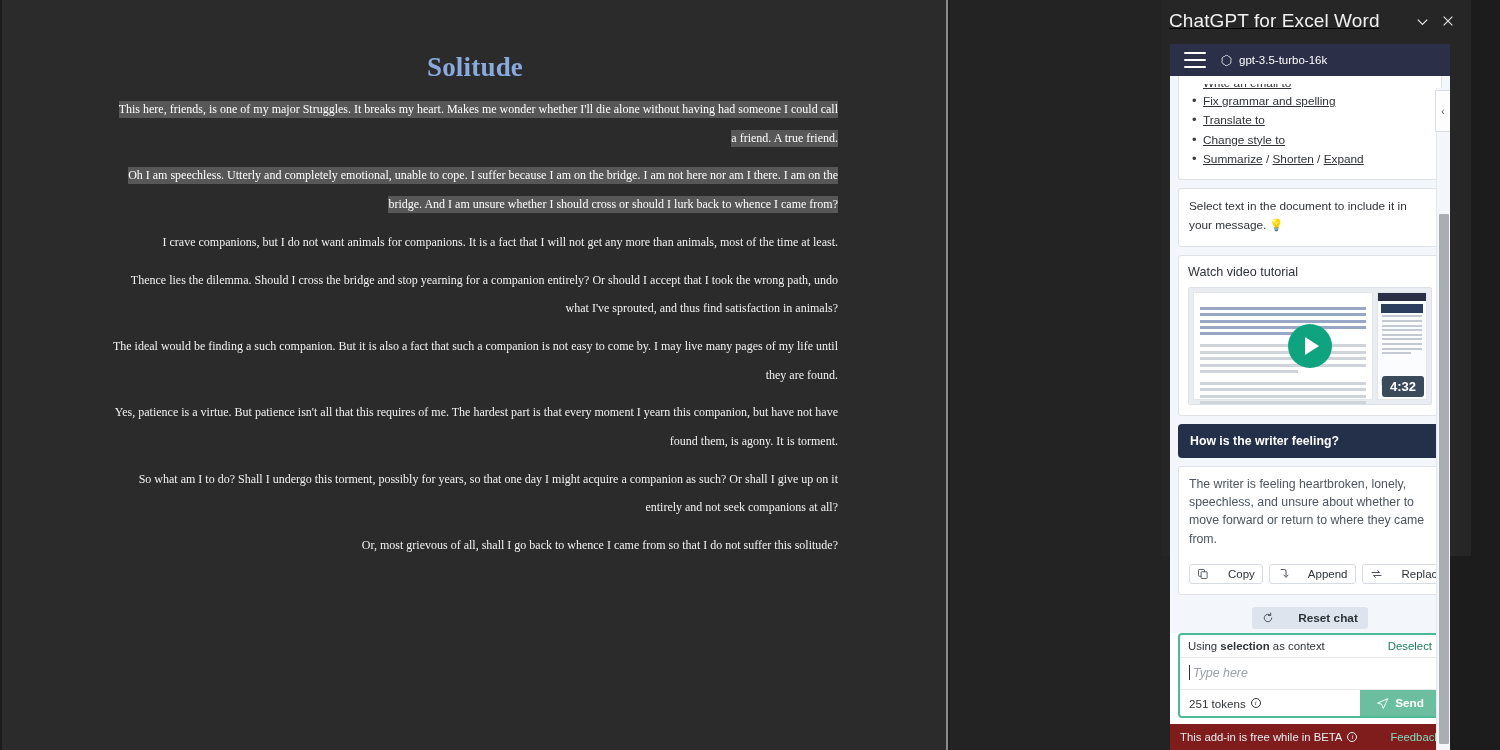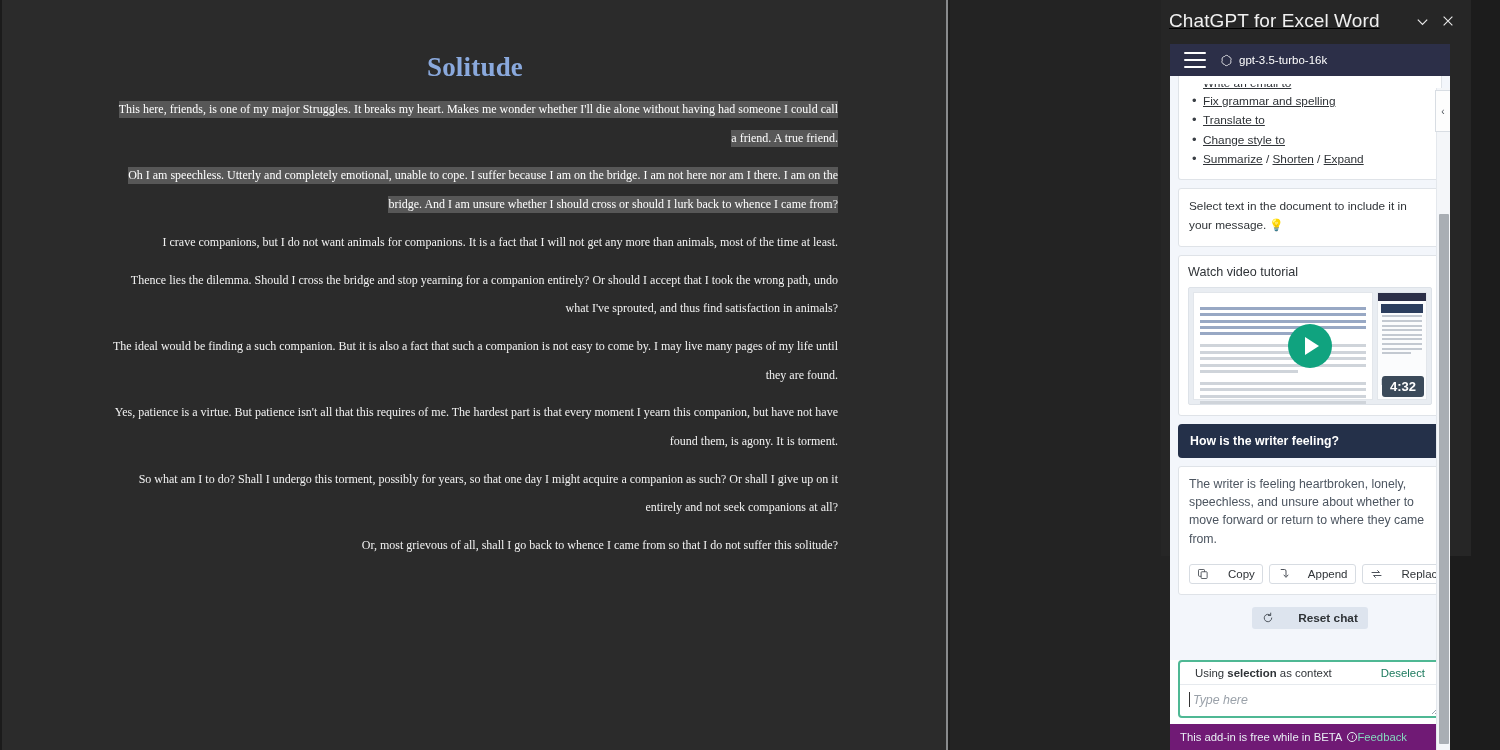--- a/index.html
+++ b/index.html
@@ -170,38 +170,38 @@
   }
 
   
   .composer {
     flex: 0 0 auto; margin: 0 8px 6px 8px;
     border: 2px solid #4fb894; border-radius: 4px; overflow: hidden; background: #fff;
     position: relative;
   }
   .ctx-row {
     display:flex; align-items:flex-start; justify-content:space-between;
-    padding:5px 15px; font-size:11.4px; color:#2f3337; border-bottom:1px solid #e6eaee;
+    padding:5px 8px; font-size:11.4px; color:#2f3337; border-bottom:1px solid #e6eaee;
   }
   .ctx-row b { font-weight:bold; }
   .deselect { color:#1d7a5e; cursor:pointer; }
   .type-row { padding:8px 8px 9px 9px; position:relative; }
   .caret { position:absolute; left:9px; top:7px; width:1px; height:15px; background:#333; }
   .ph { font-size:12.4px; color:#9aa1a9; font-style:italic; padding-left:4px; }
   .send-row { display:flex; align-items:stretch; border-top:1px solid #e6eaee; }
   .tokens { flex:1; display:flex; align-items:center; gap:5px; padding:6px 9px; font-size:11.6px; color:#2f3337; }
   .send-btn {
     display:flex; align-items:center; gap:6px; background:#6bbfa0; color:#ffffff;
     padding:6px 16px; font-size:11.8px; font-weight:bold; cursor:pointer;
   }
   .resize-grip { position:absolute; right:1px; bottom:1px; width:8px; height:8px; color:#8e9aa6; }
 
   .beta-bar {
-    flex: 0 0 26px; background:#701a75; display:flex; align-items:center;
-    padding:0 10px;
+    flex: 0 0 26px; background:#7f1d1d; display:flex; align-items:center;
+    justify-content:space-between; padding:0 10px;
   }
   .beta-txt { font-size:11.3px; color:#e9eef4; display:flex; align-items:center; gap:5px; }
   .beta-link { font-size:11.3px; color:#86d9bf; cursor:pointer; }
 
   
   .collapse-tab {
     position:absolute; right:0px; top:46px; width:15px; height:42px;
     background:#fdfdfd; border:1px solid #d8dde3; border-right:none;
     display:flex; align-items:center; justify-content:center;
     font-size:10px; color:#4b5159; cursor:pointer; z-index:6;
@@ -378,20 +378,32 @@
 
       <div class="composer">
         <div class="ctx-row">
           <div><span>Using </span><b>selection</b><span> as context</span></div>
           <div class="deselect">Deselect</div>
         </div>
         <div class="type-row">
           <div class="caret"></div>
           <div class="ph">Type here</div>
         </div>
+        <div class="send-row">
+          <div class="tokens">
+            <span>251 tokens</span>
+            <span class="info-circ"></span>
+          </div>
+          <div class="send-btn">
+            <svg width="13" height="13" viewBox="0 0 16 16">
+              <path d="M14.5 2 L2 7.5 L7 9 L9 14 Z" fill="none" stroke="#ffffff" stroke-width="1.2" stroke-linejoin="round"></path>
+            </svg>
+            <span>Send</span>
+          </div>
+        </div>
         <svg class="resize-grip" viewBox="0 0 8 8">
           <path d="M7 1 L1 7 M7 4 L4 7" stroke="#8e9aa6" stroke-width="0.9" fill="none"></path>
         </svg>
       </div>
 
       <div class="beta-bar">
         <div class="beta-txt">
           <span>This add-in is free while in BETA</span>
           <span class="info-circ"></span>
         </div>

